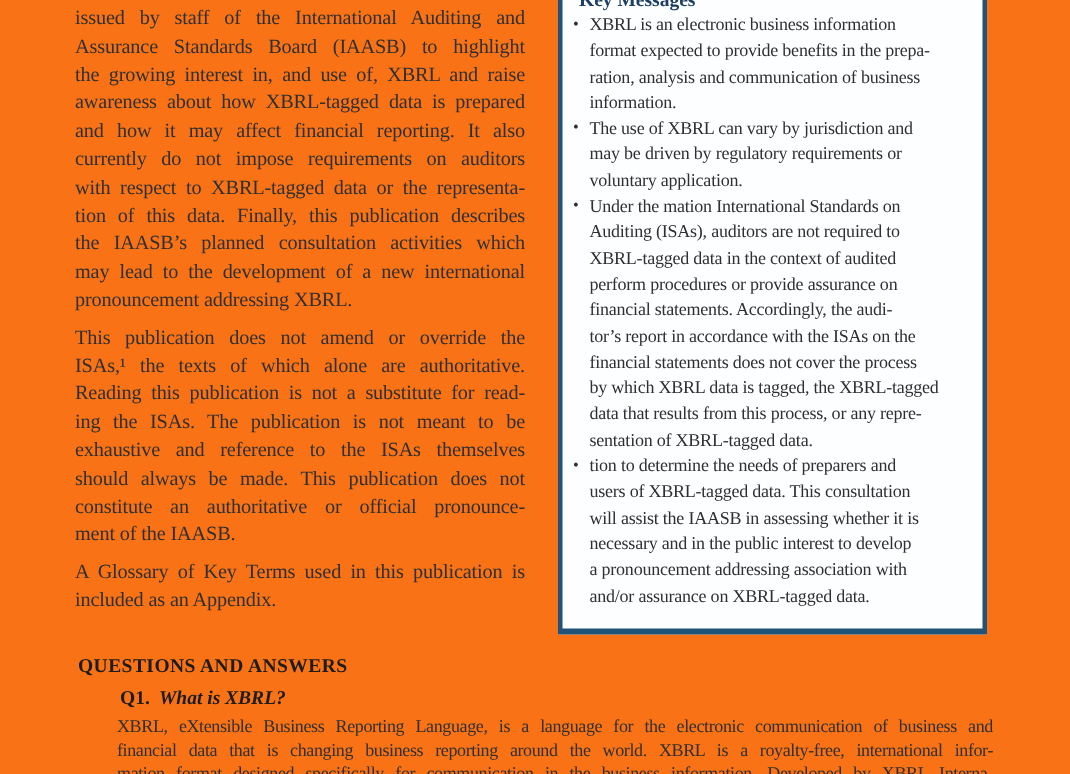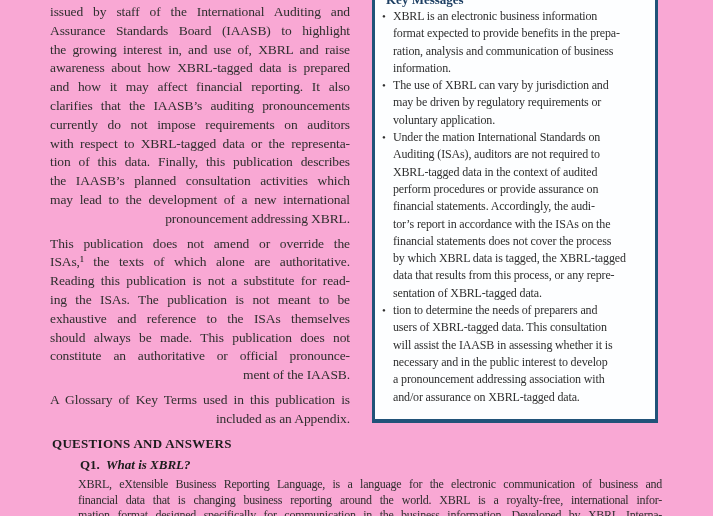--- a/index.html
+++ b/index.html
@@ -1,25 +1,25 @@
 <!DOCTYPE html>
 <html><head>
 <meta charset="utf-8">
 <style>
   html,body{margin:0;padding:0;background:#e8e8e8;}
   .page{
     position:relative;width:713px;height:516px;overflow:hidden;
-    background:#f9a8d4;color:#2f2f2f;
+    background:#f97316;color:#2f2f2f;
     font-family:"Liberation Serif",serif;
   }
   
   .left-col{position:absolute;left:50px;top:3px;width:300px;
     font-size:13.5px;line-height:18.8px;letter-spacing:-0.1px;}
   .para + .para{margin-top:6px;}
-  .line{white-space:nowrap;text-align:right;}
+  .line{white-space:nowrap;}
   .line.just{text-align:justify;text-align-last:justify;}
   
   .km-box{position:absolute;left:372px;top:-11px;width:286px;height:434px;
     box-sizing:border-box;border:3px solid #215379;border-bottom-width:4px;
     background:#fdfeff;padding:0 9px 0 6px;}
   .km-title{font-weight:bold;font-size:13px;line-height:16px;color:#1d3f63;padding-left:5px;}
   .km-bullets{font-size:12px;line-height:17.3px;letter-spacing:-0.15px;}
   .bullet-row{display:flex;}
   .dot{width:11px;flex:none;padding-left:1px;font-size:11px;}
   .btxt{flex:1;min-width:0;}
@@ -38,21 +38,20 @@
 
 <div class="page">
 
   <div class="left-col">
     <div class="para">
         <div class="line just">issued by staff of the International Auditing and</div>
         <div class="line just">Assurance Standards Board (IAASB) to highlight</div>
         <div class="line just">the growing interest in, and use of, XBRL and raise</div>
         <div class="line just">awareness about how XBRL-tagged data is prepared</div>
         <div class="line just">and how it may affect financial reporting. It also</div>
-        <div class="line just">clarifies that the IAASB’s auditing pronouncements</div>
         <div class="line just">currently do not impose requirements on auditors</div>
         <div class="line just">with respect to XBRL-tagged data or the representa-</div>
         <div class="line just">tion of this data. Finally, this publication describes</div>
         <div class="line just">the IAASB’s planned consultation activities which</div>
         <div class="line just">may lead to the development of a new international</div>
         <div class="line">pronouncement addressing XBRL.</div>
       </div>
     <div class="para">
         <div class="line just">This publication does not amend or override the</div>
         <div class="line just">ISAs,¹ the texts of which alone are authoritative.</div>

